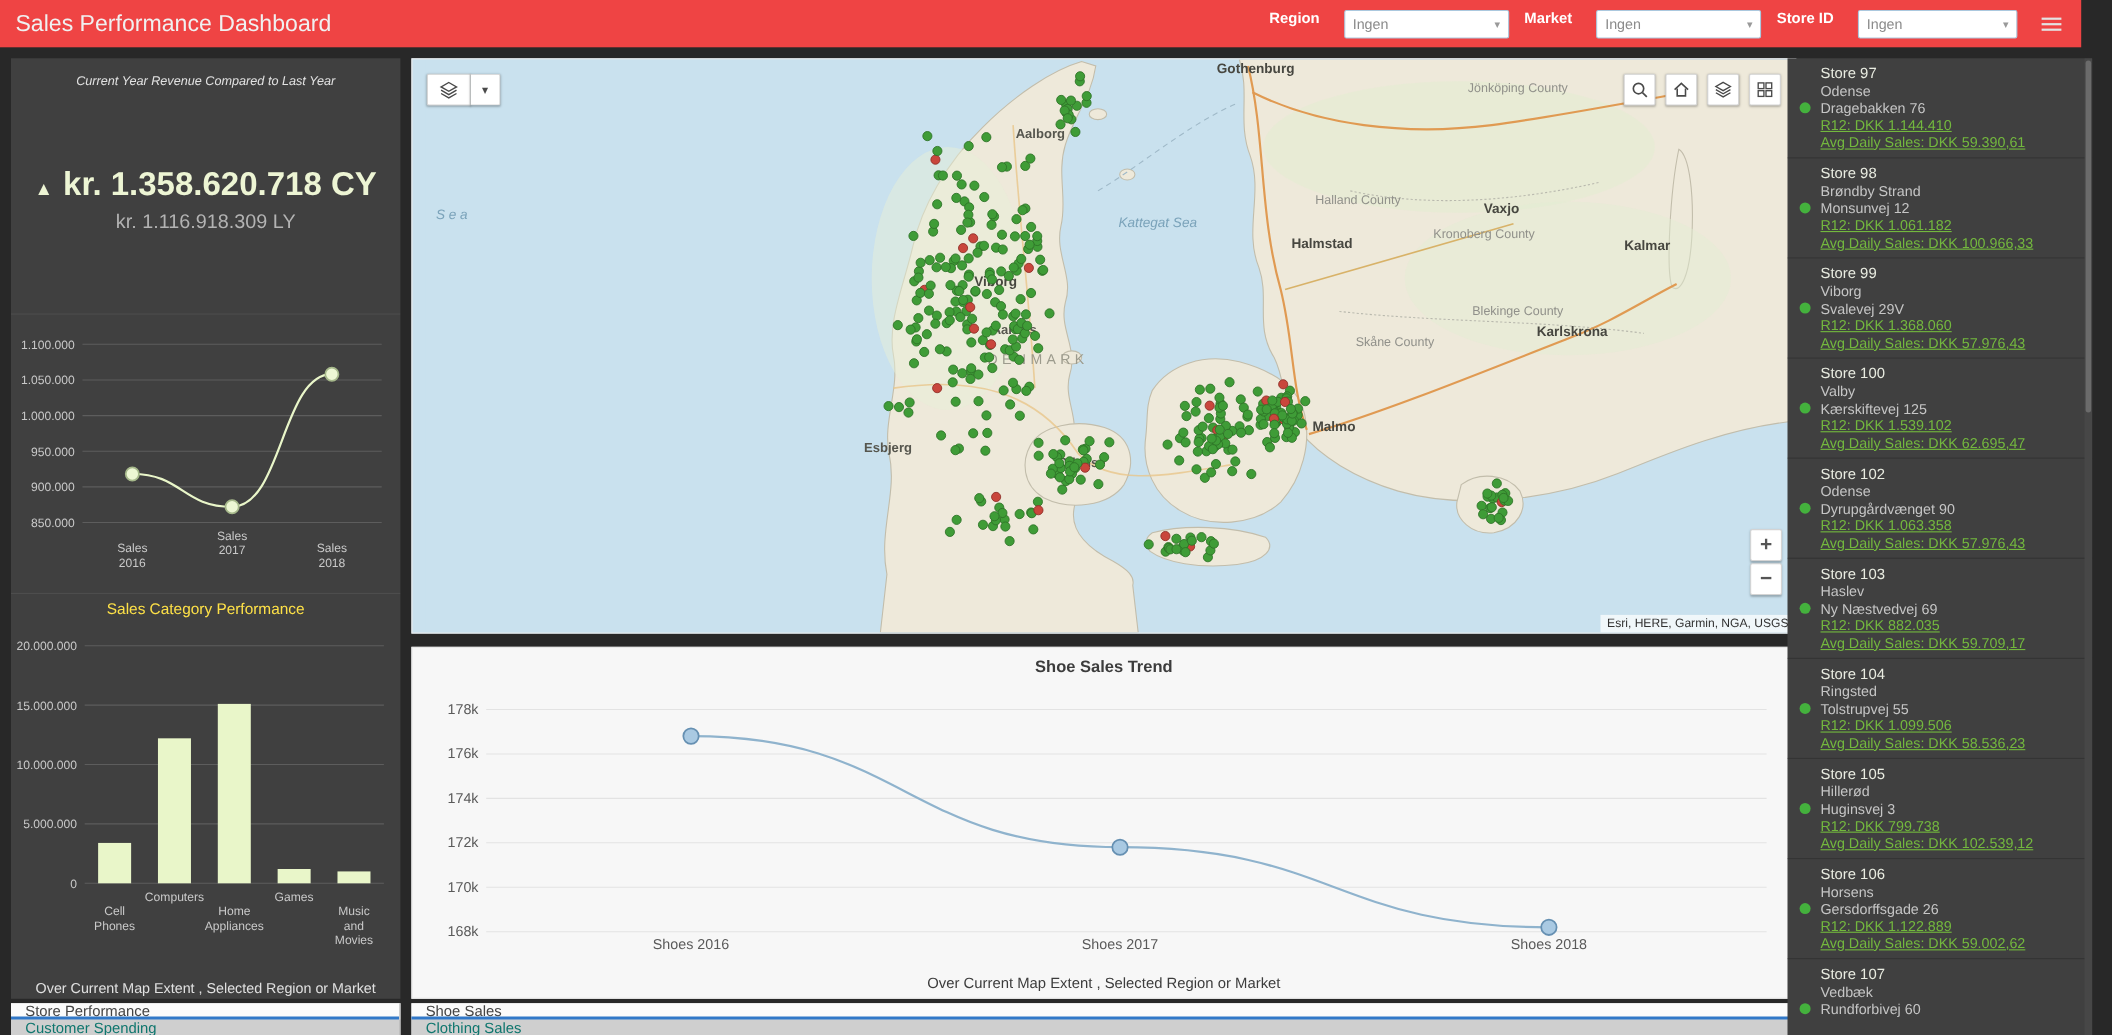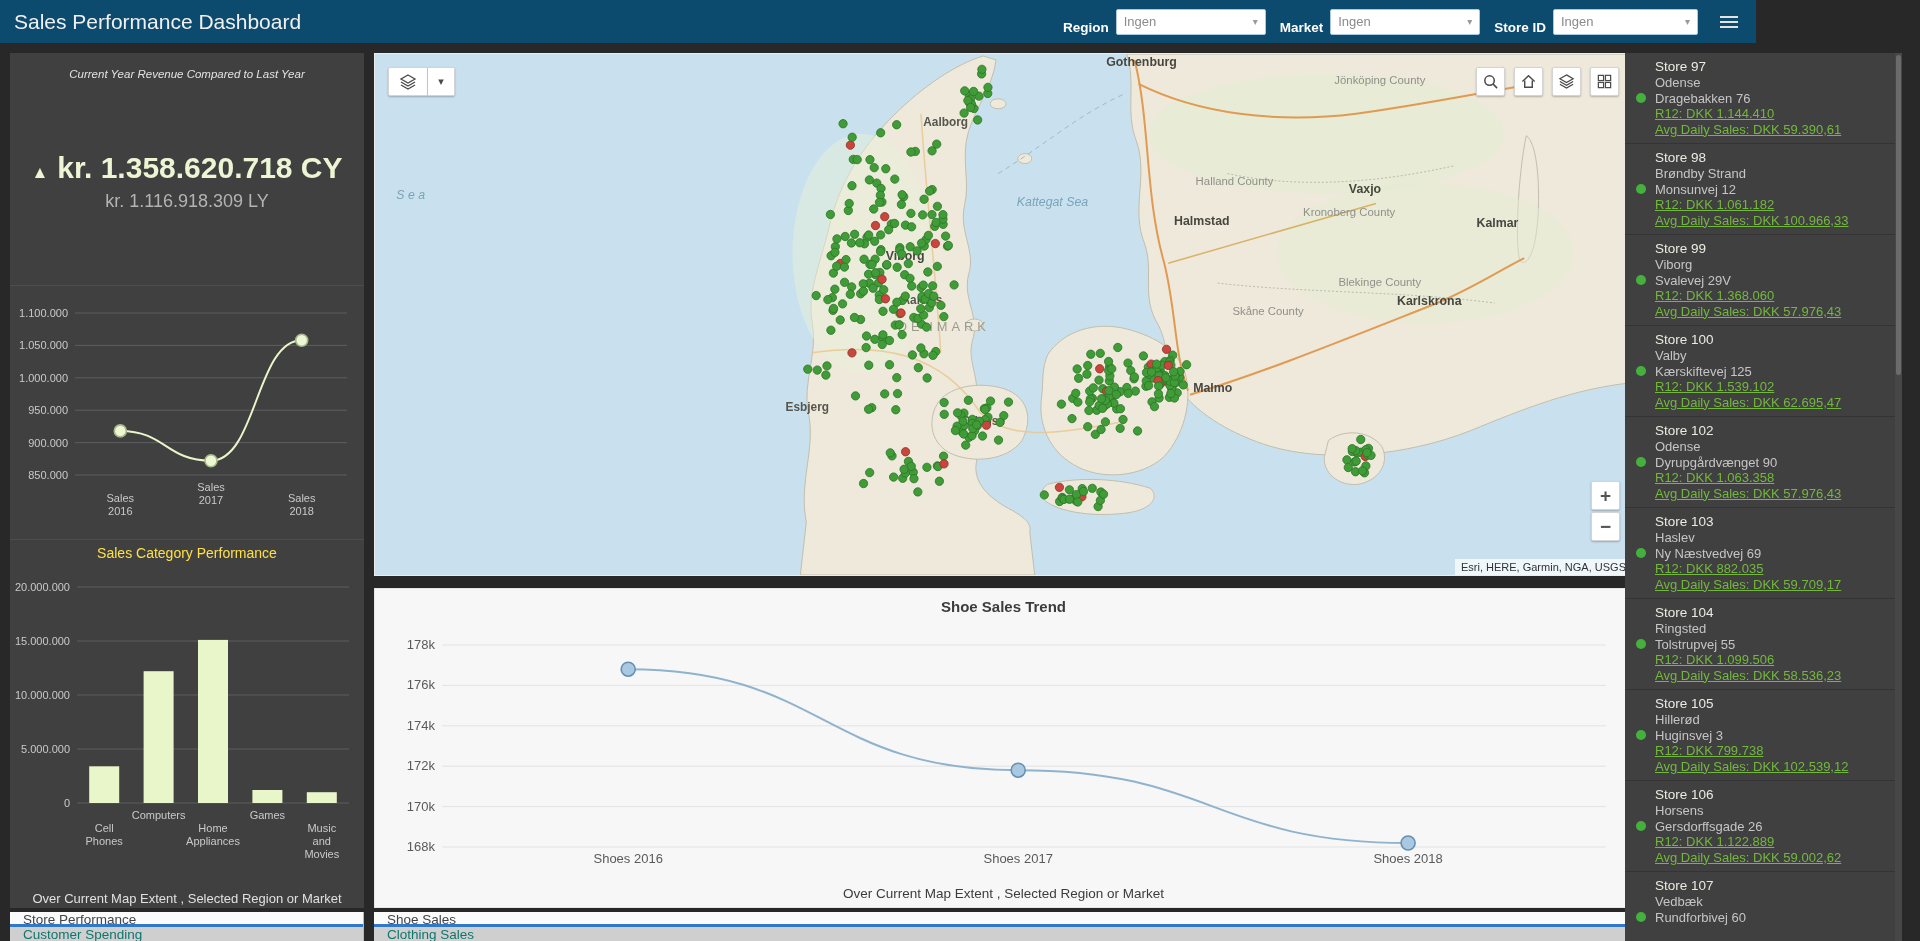--- a/index.html
+++ b/index.html
@@ -1,22 +1,22 @@
 <!DOCTYPE html>
 <html><head>
 <meta charset="utf-8">
 <style>
   html,body{margin:0;padding:0;}
   body{width:1920px;height:941px;position:relative;background:#282828;font-family:"Liberation Sans",sans-serif;overflow:hidden;}
 
   
-  .header{position:absolute;left:0;top:0;width:1756px;height:43px;background:#0c4a6e;display:flex;align-items:center;padding:0 14px;box-sizing:border-box;z-index:5;}
+  .header{position:absolute;left:0;top:0;width:1892px;height:43px;background:#ef4444;display:flex;align-items:center;padding:0 14px;box-sizing:border-box;z-index:5;}
   .app-title{font-size:21px;color:#f0f0f0;font-weight:400;}
   .filters{margin-left:auto;display:flex;align-items:center;}
-  .filter-group{display:flex;align-items:flex-end;gap:7px;margin-left:14px;}
+  .filter-group{display:flex;align-items:flex-start;gap:22px;margin-left:14px;}
   .filter-label{color:#ffffff;font-size:13.5px;font-weight:700;}
   .filter-select{width:150px;height:26px;background:#fff;border:1px solid #abc8de;border-radius:2px;display:flex;align-items:center;justify-content:space-between;padding:0 7px;box-sizing:border-box;font-size:13px;color:#8b8b8b;cursor:pointer;}
   .select-caret{font-size:10px;color:#999;}
   .hamburger{margin-left:18px;display:flex;flex-direction:column;gap:3px;cursor:pointer;padding:4px;}
   .hamburger span{display:block;width:18px;height:2px;background:#e3e3e3;}
 
   
   .panel{position:absolute;background:#404040;}
 
   

